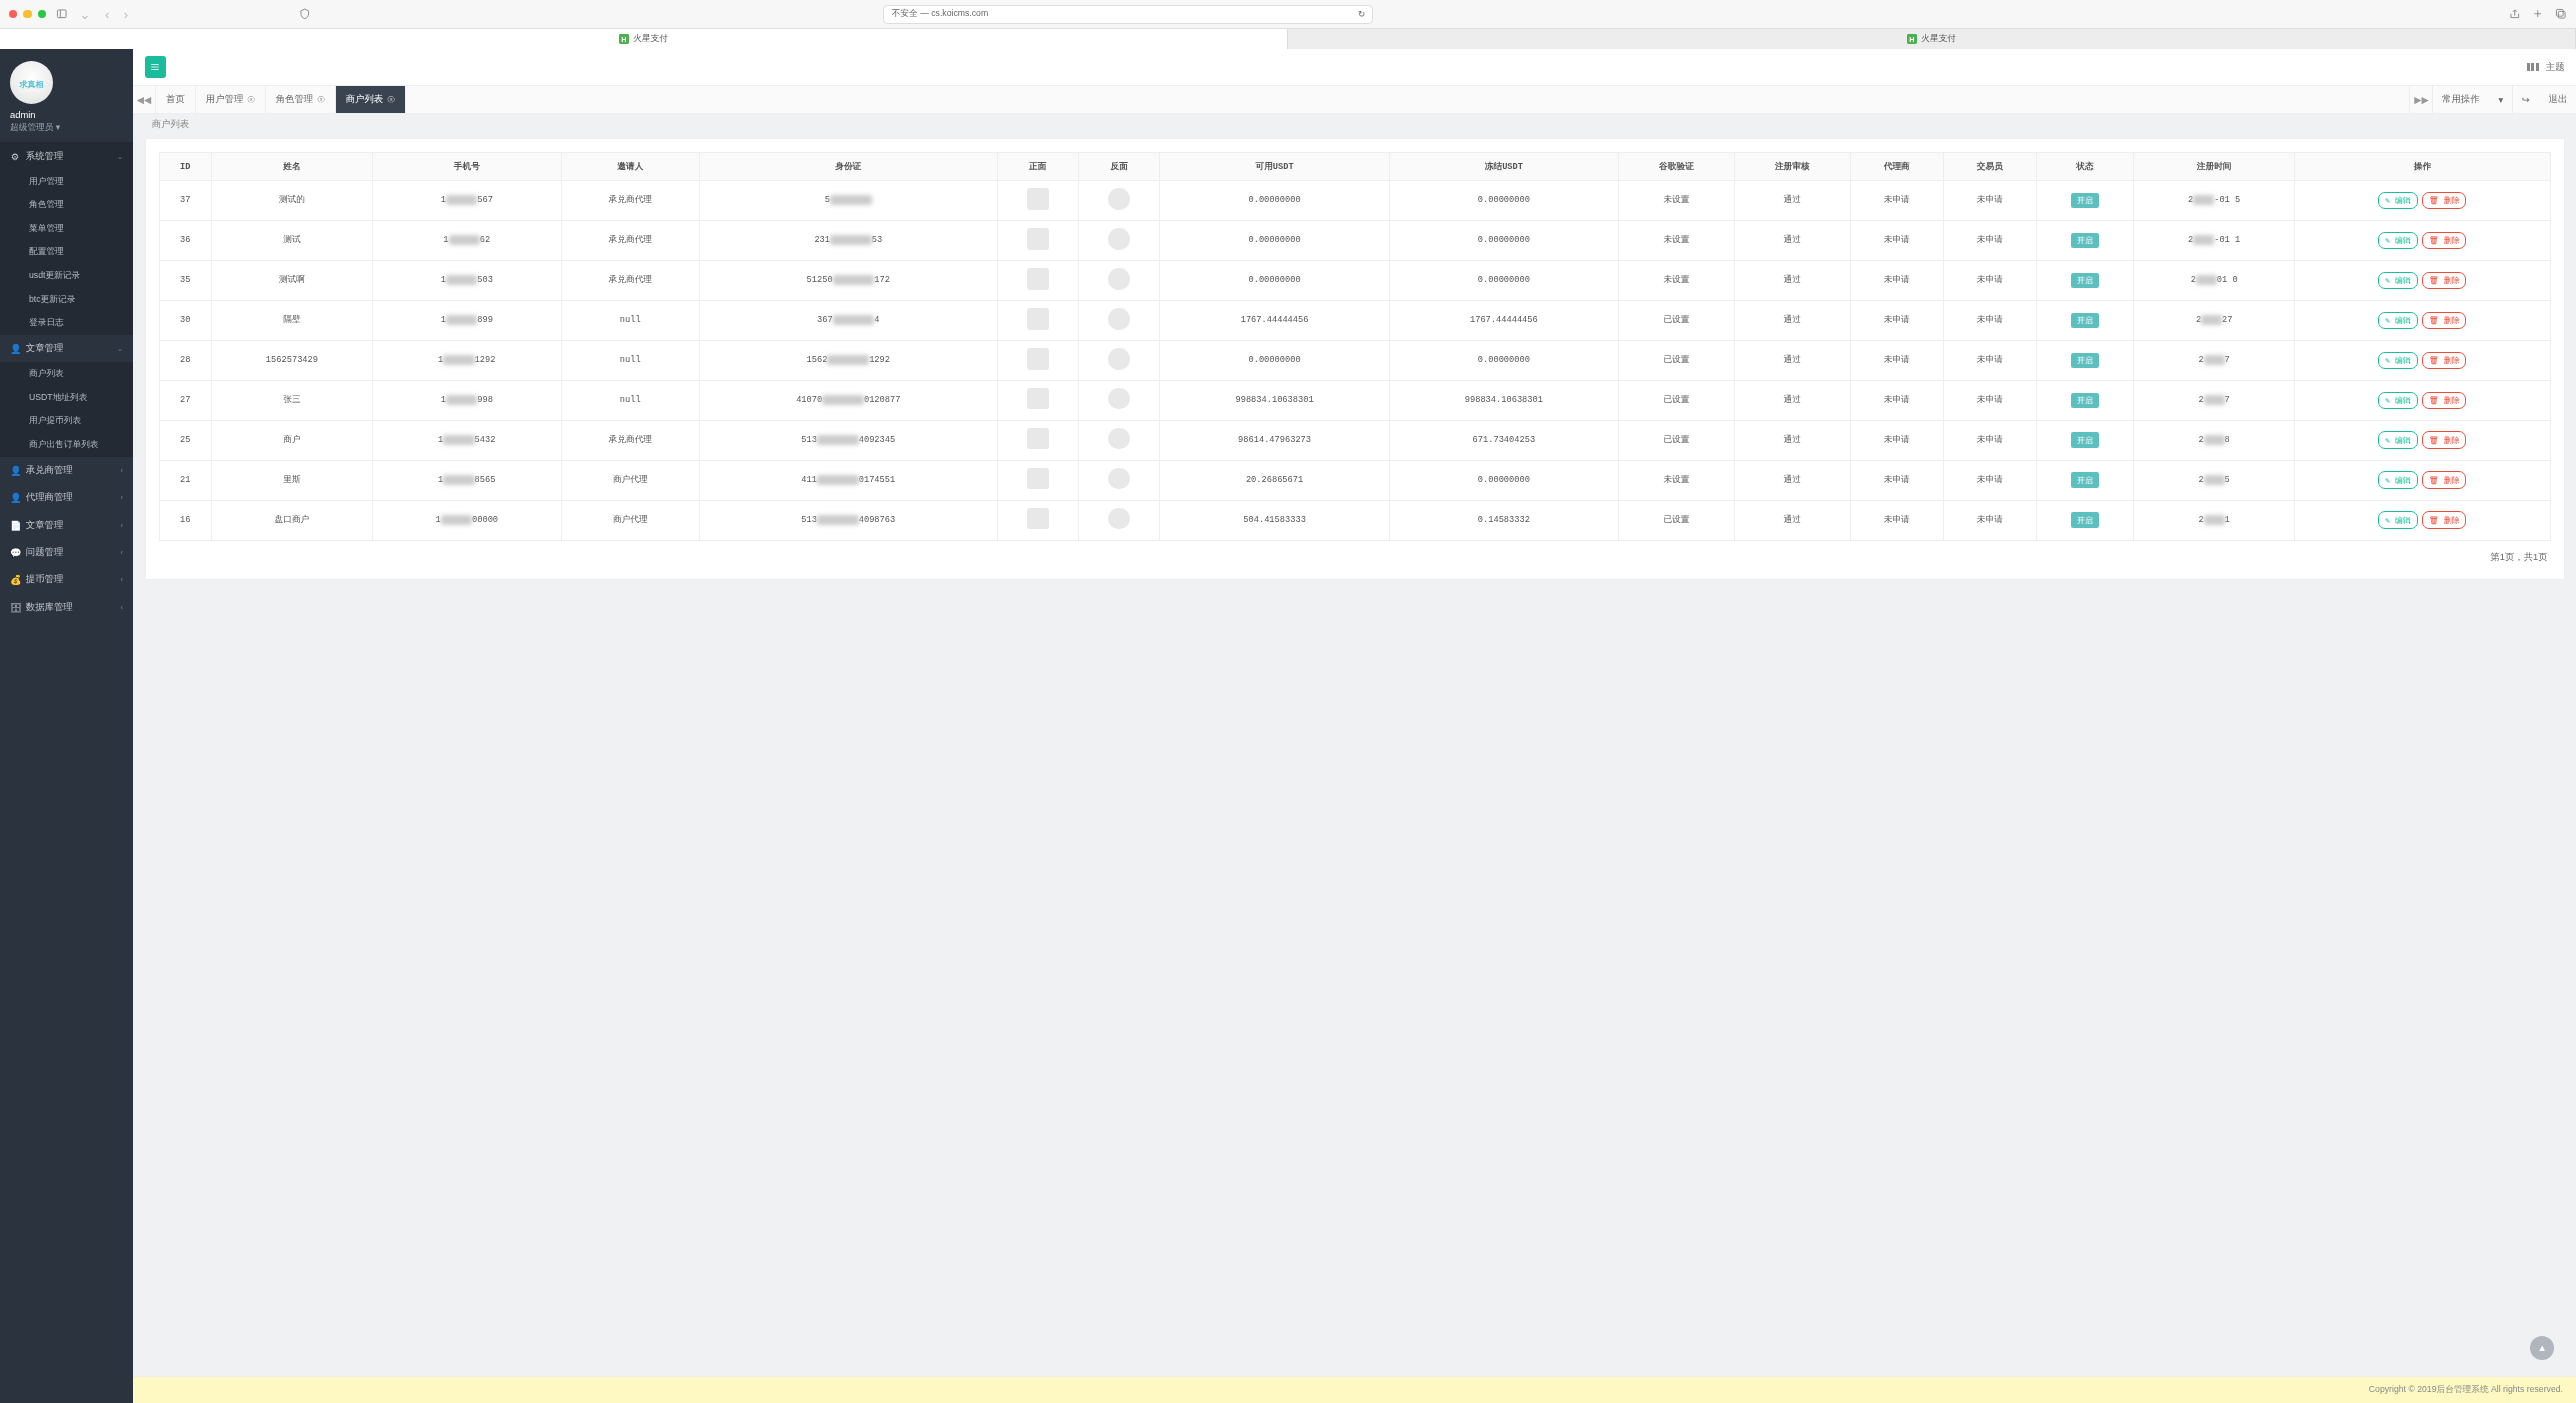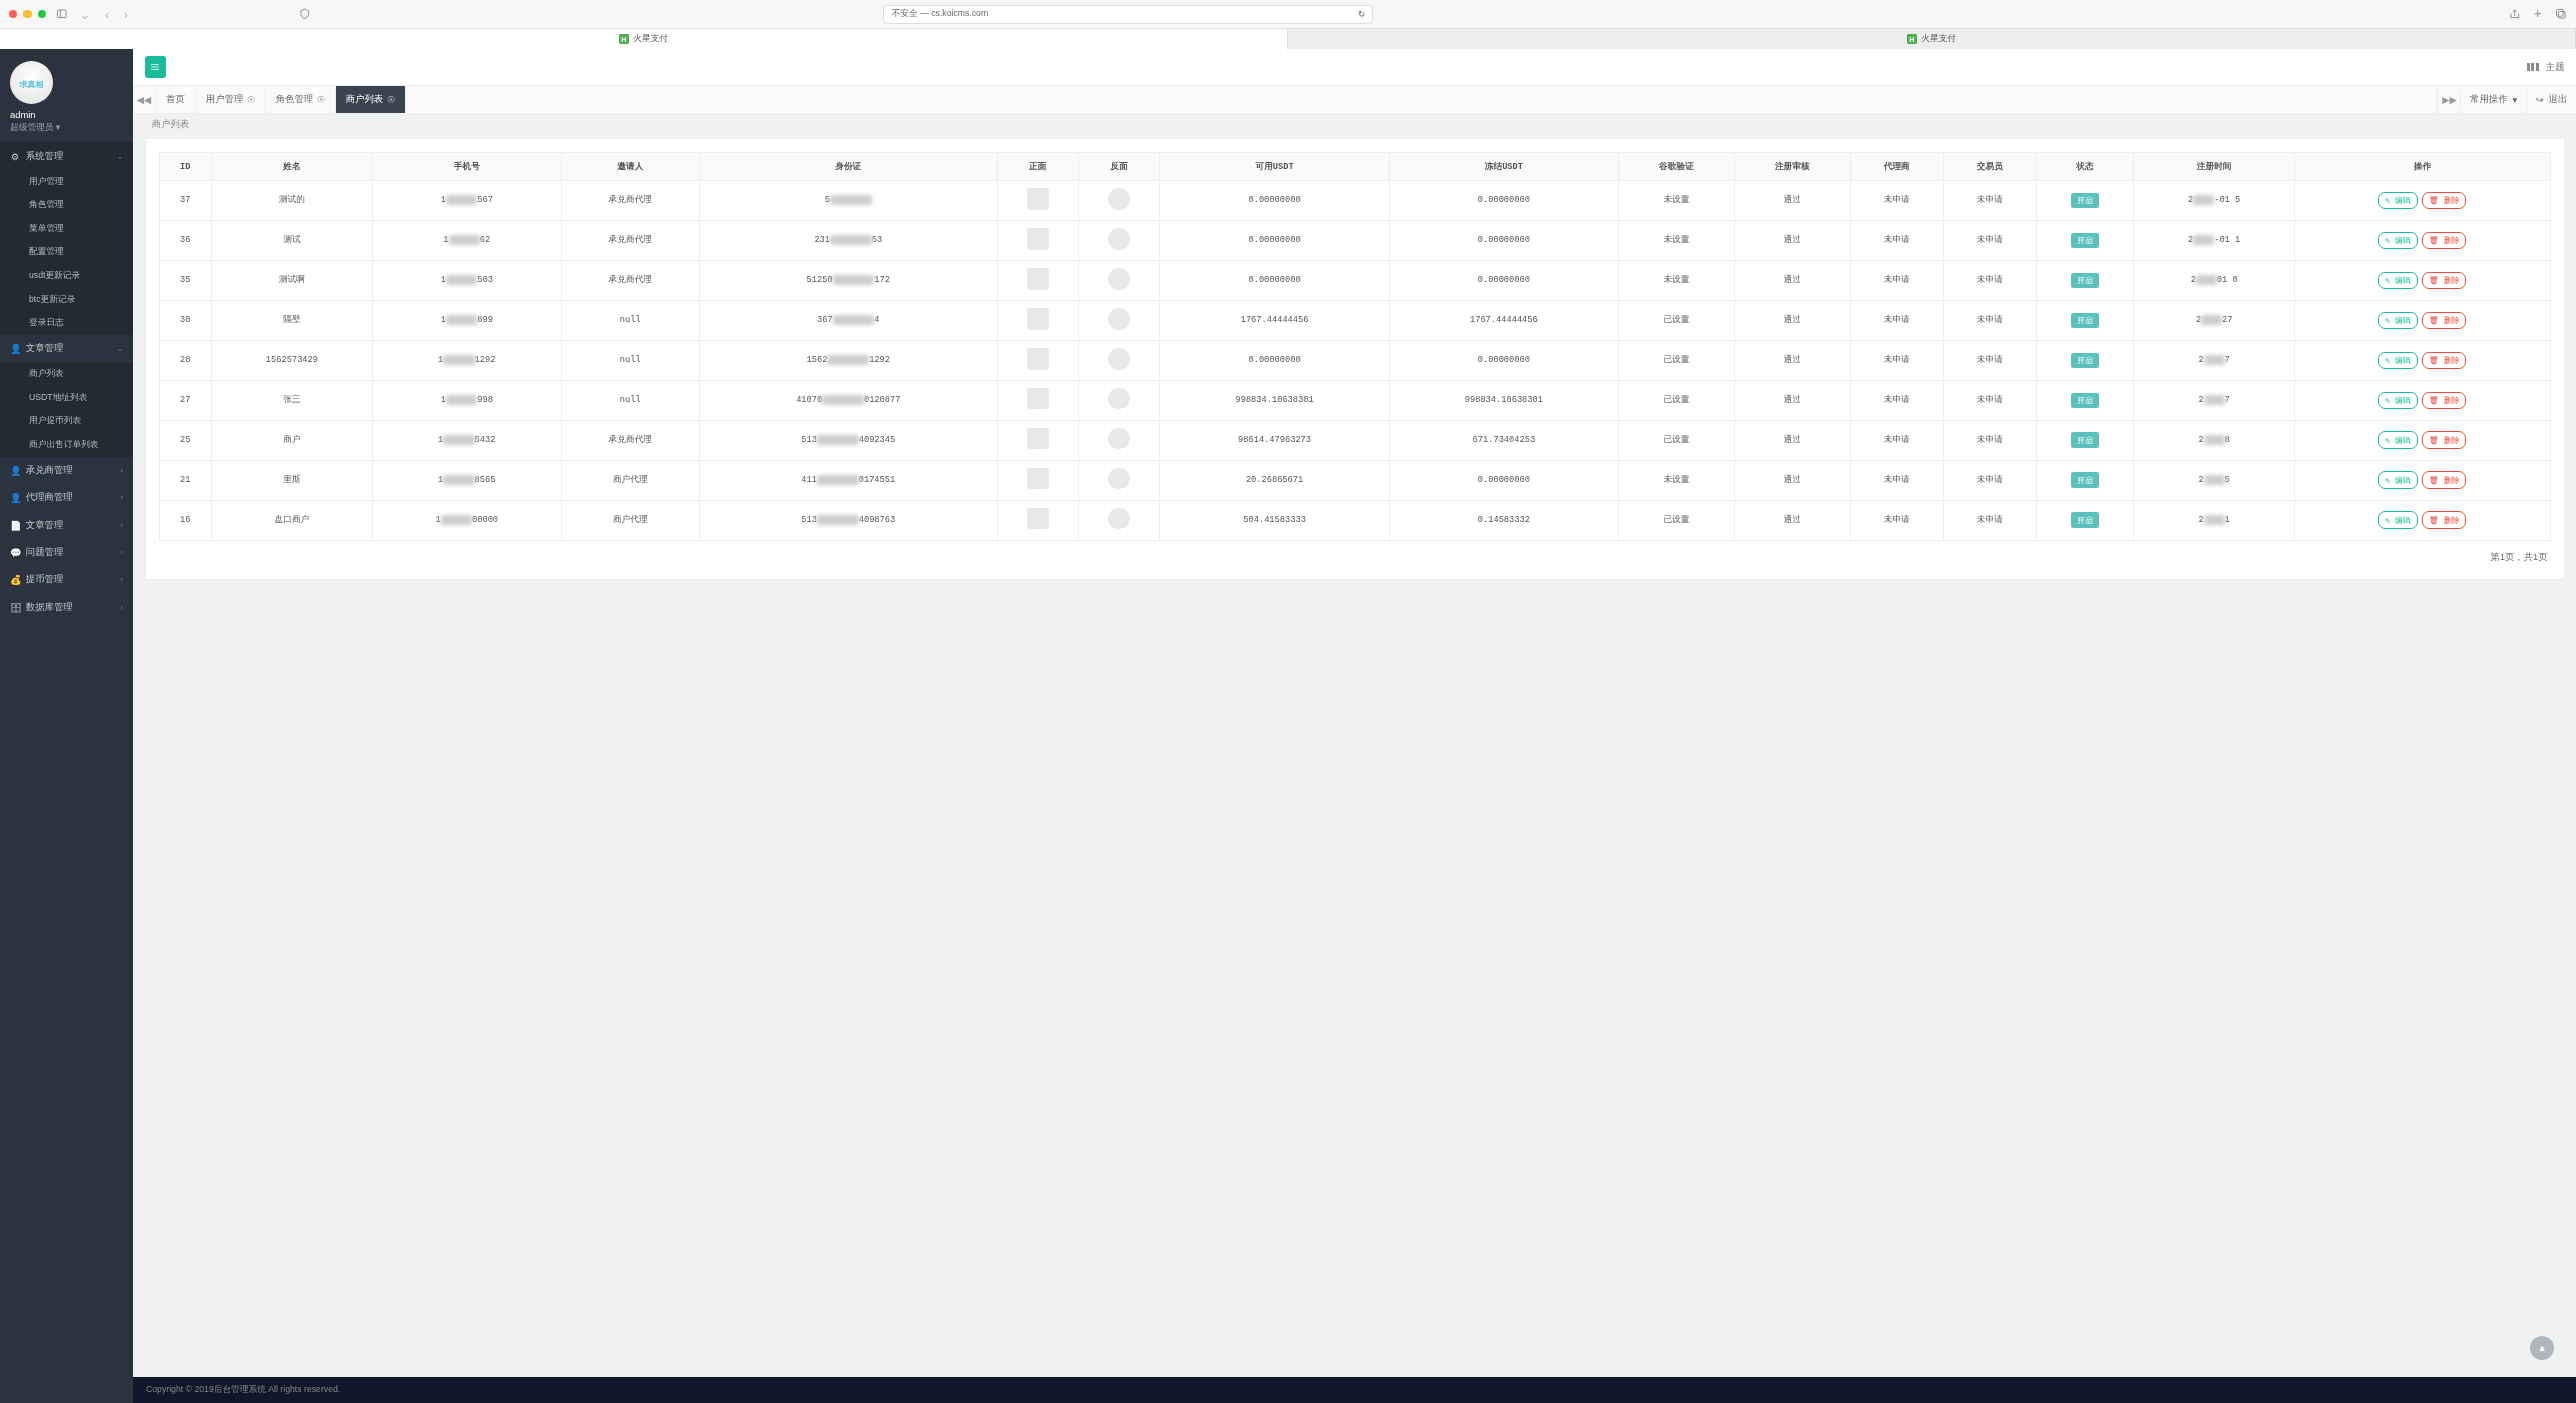--- a/index.html
+++ b/index.html
@@ -49,21 +49,21 @@
 .theme-icon span { width: 2.9px; height: 8.7px; background: #888; }
 
 
 .page-tabs { height: 29px; background: #fafafa; display: flex; align-items: stretch; border-top: 0.7px solid #eee; border-bottom: 0.7px solid #eee; }
 .pt-scroll { width: 23px; display: flex; align-items: center; justify-content: center; color: #999; cursor: pointer; border-right: 0.7px solid #eee; }
 .pt-scroll.r { border-right: none; border-left: 0.7px solid #eee; }
 .pt-tab { padding: 0 10px; display: flex; align-items: center; gap: 4.3px; font-size: 9.4px; color: #666; border-right: 0.7px solid #eee; cursor: pointer; }
 .pt-tab.active { background: #3a4450; color: #fff; }
 .pt-close { font-size: 7.2px; opacity: 0.8; }
 .pt-right { margin-left: auto; display: flex; }
-.pt-action { padding: 0 8.7px; display: flex; align-items: center; gap: 5px; color: #666; cursor: pointer; border-left: 0.7px solid #eee; font-size: 9.4px; }
+.pt-action { padding: 0 8.7px; display: flex; align-items: center; gap: 19px; color: #666; cursor: pointer; border-left: 0.7px solid #eee; font-size: 9.4px; }
 
 
 .content { flex: 1; overflow: auto; padding: 0 11.5px 11.5px; }
 .page-title-sm { font-size: 9.4px; color: #888; padding: 4.3px 7.2px 7.2px; }
 .panel { background: #fff; border: 0.7px solid #eee; border-radius: 1.4px; padding: 13px; }
 .search-row { display: flex; gap: 0; margin-bottom: 13px; }
 .search-input { width: 166px; height: 24.5px; border: 0.7px solid #ddd; border-radius: 2.9px 0 0 2.9px; padding: 0 7.2px; font-size: 8.7px; outline: none; }
 .search-btn { height: 24.5px; padding: 0 11.5px; background: #1abc9c; color: #fff; border: none; border-radius: 0 2.9px 2.9px 0; cursor: pointer; font-size: 9.4px; display: flex; align-items: center; gap: 2.9px; }
 
 
@@ -75,21 +75,21 @@
 .thumb.sq { border-radius: 2.9px; }
 .badge-open { display: inline-block; padding: 2.2px 5.8px; background: #5bc0be; color: #fff; border-radius: 2.2px; font-size: 8px; }
 .btn-sm { display: inline-flex; align-items: center; gap: 2.2px; padding: 2.2px 5.8px; border: 0.7px solid; border-radius: 7px; font-size: 8px; cursor: pointer; background: #fff; }
 .btn-edit { color: #1abc9c; border-color: #1abc9c; }
 .btn-del { color: #e74c3c; border-color: #e74c3c; }
 .actions { display: flex; gap: 4.3px; justify-content: center; }
 .pagination-info { text-align: right; padding: 10px 2.9px 2.9px; color: #666; font-size: 9.4px; }
 
 .scroll-top { position: fixed; right: 21.6px; bottom: 43px; width: 24.5px; height: 24.5px; border-radius: 50%; background: #b0b6bd; color: #fff; display: flex; align-items: center; justify-content: center; cursor: pointer; }
 
-footer.app-footer { background: #0f172a; padding: 7.2px 13px; color: #888; font-size: 8.7px; border-top: 0.7px solid #eee; }
+footer.app-footer { background: #fef9c3; padding: 7.2px 13px; text-align: right; color: #888; font-size: 8.7px; border-top: 0.7px solid #eee; }
 
 .blur { filter: blur(2.2px); background: #ccc; color: transparent; border-radius: 1.4px; user-select: none; }
 </style>
 </head>
 <body>
 
 <div class="browser-chrome">
   <div class="traffic-lights">
     <div class="tl red"></div>
     <div class="tl yellow"></div>

